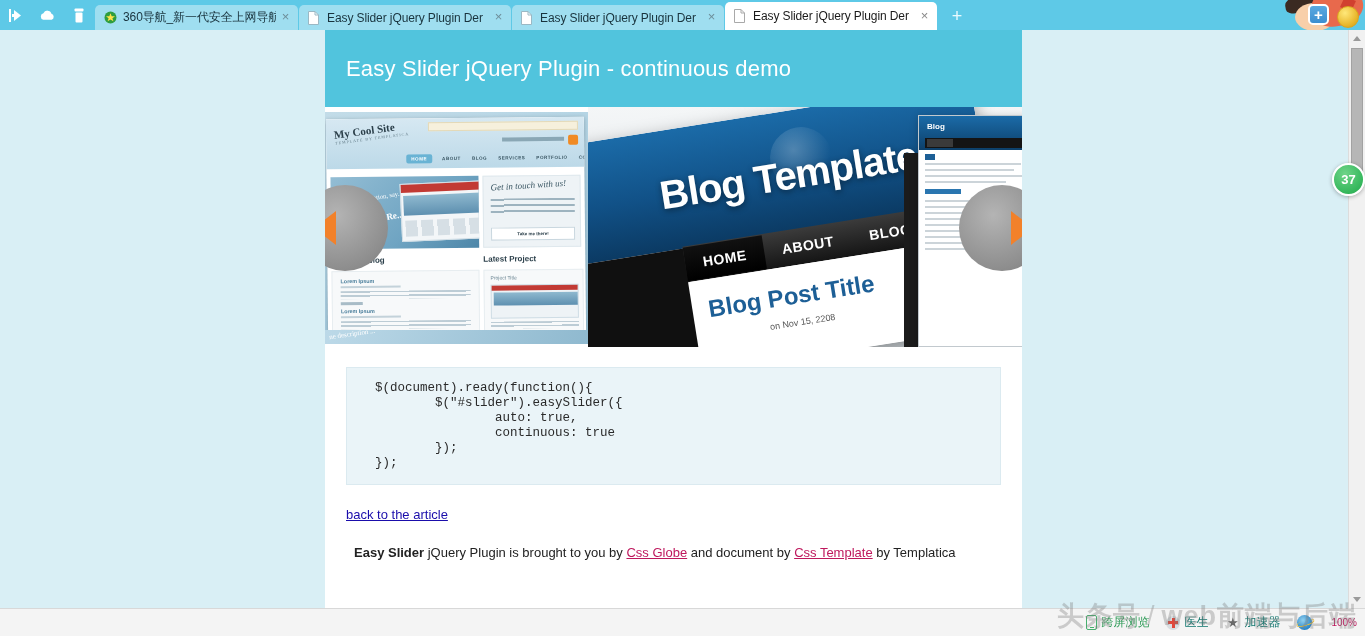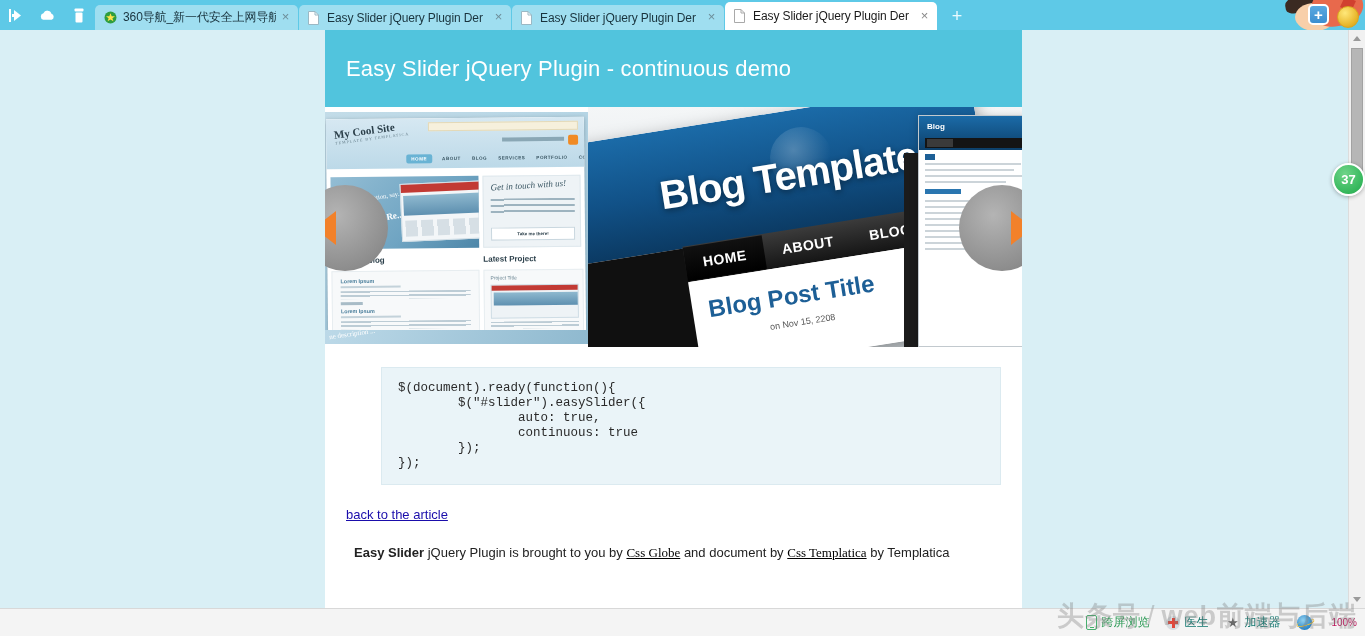--- a/index.html
+++ b/index.html
@@ -439,44 +439,43 @@
   .content { position: relative; padding: 0 21px; background:#ffffff; }
   h2.usage {
     font-size: 19px; font-weight: normal; color: #333;
     padding-top: 26px; padding-bottom: 0;
     letter-spacing: .2px;
   }
   pre.code {
     margin-top: 20px;
     background: #eaf4f8;
     border: 1px solid #dbeaf0;
-    padding: 13px 16px;
+    padding: 13px 28px;
     font-family: "Liberation Mono", "DejaVu Sans Mono", monospace;
     font-size: 12.5px;
     line-height: 15px;
     color: #2a2a2a;
     white-space: pre;
     overflow: hidden;
-    margin-left: 35px;
   }
   a.backlink {
     display: inline-block;
     margin-top: 22px;
     font-size: 13px;
     color: #1a0dab;
     text-decoration: underline;
   }
   p.credit {
     margin-top: 22px;
     font-size: 13px;
     color: #222;
     padding-bottom: 30px;
   }
   p.credit b { font-weight: bold; padding-left: 8px; }
-  p.credit a { color: #000000; text-decoration: underline; font-family: Liberation Serif, serif; }
+  p.credit a { color: #be185d; text-decoration: underline; }
 
   
   .vscroll {
     position: absolute;
     top: 30px; right: 0;
     width: 17px; height: 578px;
     background: #f1f1f1;
     border-left: 1px solid #dcdcdc;
     z-index: 20;
   }
@@ -799,21 +798,21 @@
       </div>
 
       <div class="content">
         <pre class="code">$(document).ready(function(){
         $("#slider").easySlider({
                 auto: true,
                 continuous: true
         });
 });</pre>
         <a class="backlink" href="#">back to the article</a>
-        <p class="credit"><b>Easy Slider</b><span> jQuery Plugin is brought to you by </span><a href="#">Css Globe</a><span> and document by </span><a href="#">Css Templatica</a><span> by Templatica</span></p>
+        <p class="credit"><b>Easy Slider</b><span> jQuery Plugin is brought to you by </span><a href="#">Css Globe</a><span> and document by </span><a href="#">Css Template</a><span> by Templatica</span></p>
       </div>
     </div>
   </div>
 
   <div class="vscroll">
     <div class="btn-up">
         <span class="arr up"></span>
       </div>
     <div class="thumb"></div>
     <div class="btn-down">

